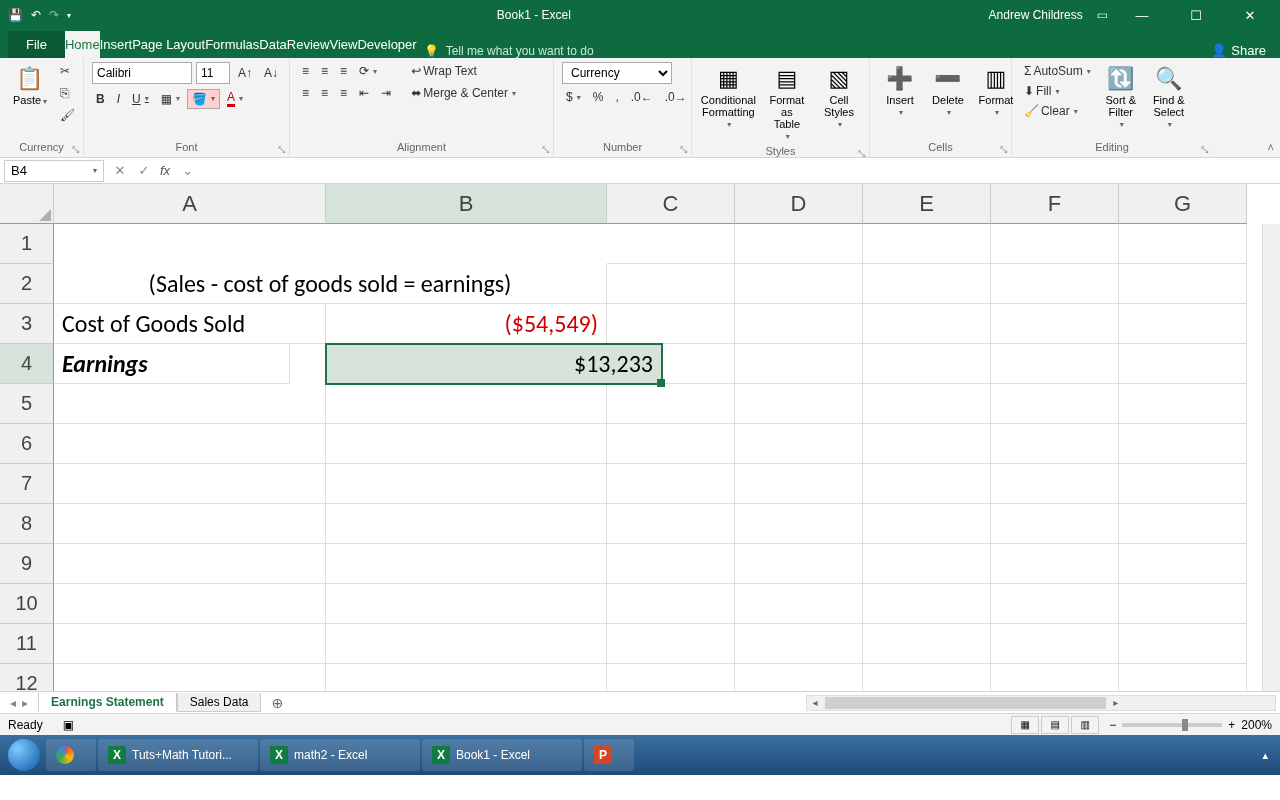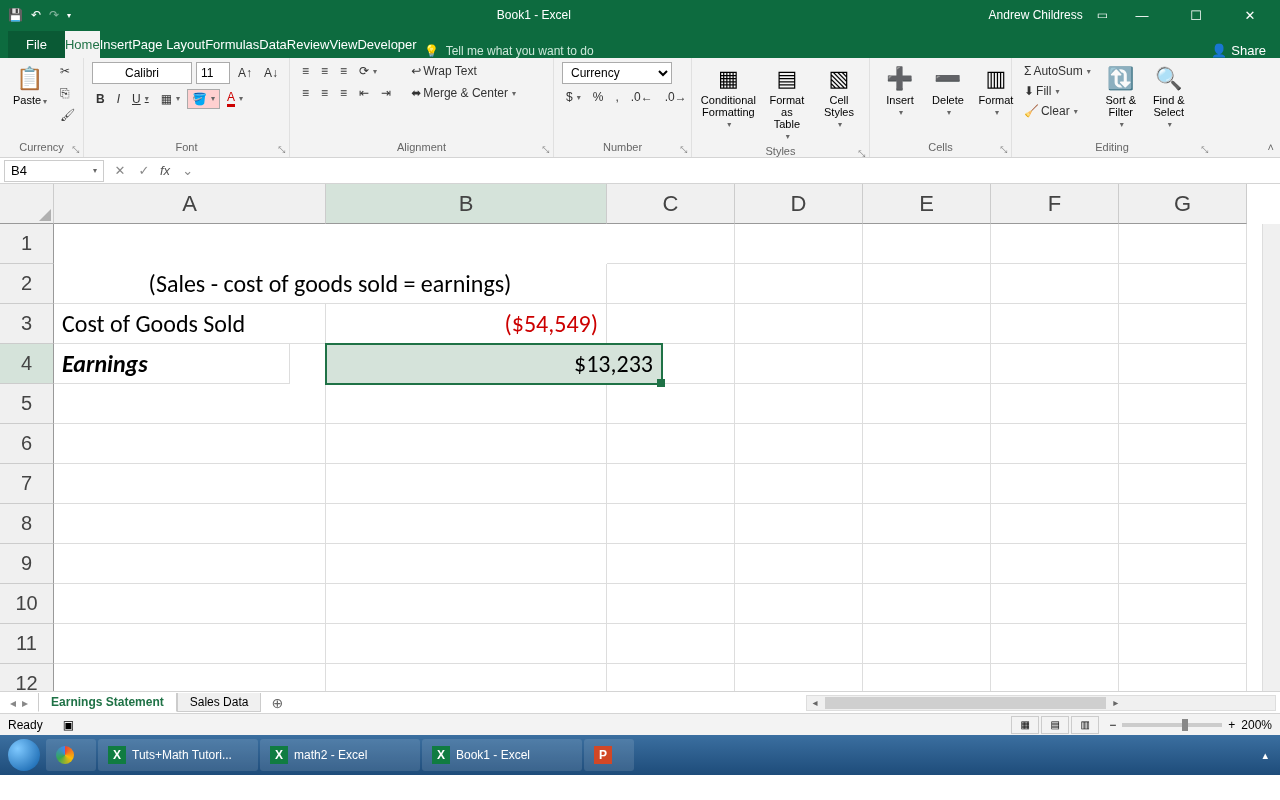--- a/index.html
+++ b/index.html
@@ -24,21 +24,21 @@
 
 .ribbon { height: 100px; background: #f3f3f3; border-bottom: 1px solid #d4d4d4; display: flex; font-size: 12px; position: relative; }
 .group { border-right: 1px solid #e0e0e0; padding: 4px 8px 2px 8px; display: flex; flex-direction: column; }
 .group-body { flex: 1; display: flex; align-items: flex-start; gap: 4px; }
 .group-label { text-align: center; color: #666; font-size: 11px; margin-top: auto; padding-bottom: 2px; position: relative; }
 .group-label::after { content: "⤢"; position: absolute; right: -4px; bottom: 0; font-size: 9px; color: #888; transform: rotate(90deg); }
 .vcol { display: flex; flex-direction: column; gap: 4px; }
 .hrow { display: flex; gap: 4px; align-items: center; }
 .btn { padding: 2px 4px; cursor: pointer; color: #333; display: inline-flex; align-items: center; gap: 2px; }
 .dd::after { content: "▾"; font-size: 8px; margin-left: 2px; color: #666; }
-.font-sel { width: 100px; height: 22px; border: 1px solid #ababab; background: #fff; padding: 0 4px; font-size: 12px; text-align: center; }
+.font-sel { width: 100px; height: 22px; border: 1px solid #ababab; background: #fff; padding: 0 4px; font-size: 12px; }
 .size-sel { width: 34px; height: 22px; border: 1px solid #ababab; background: #fff; padding: 0 4px; font-size: 12px; }
 .numfmt { width: 110px; height: 22px; border: 1px solid #ababab; background: #fff; padding: 0 4px; font-size: 12px; }
 .bigbtn { display: flex; flex-direction: column; align-items: center; gap: 2px; padding: 4px 6px; cursor: pointer; min-width: 44px; }
 .bigbtn .icn { font-size: 22px; }
 .bigbtn .lbl { font-size: 11px; text-align: center; line-height: 1.1; }
 .collapse-up { position: absolute; right: 6px; bottom: 4px; font-size: 11px; color: #666; }
 
 
 .formula-bar { height: 26px; border-bottom: 1px solid #d4d4d4; display: flex; align-items: center; font-size: 13px; }
 .namebox { width: 100px; height: 22px; border: 1px solid #ccc; margin: 0 4px; padding: 0 6px; display: flex; align-items: center; }

